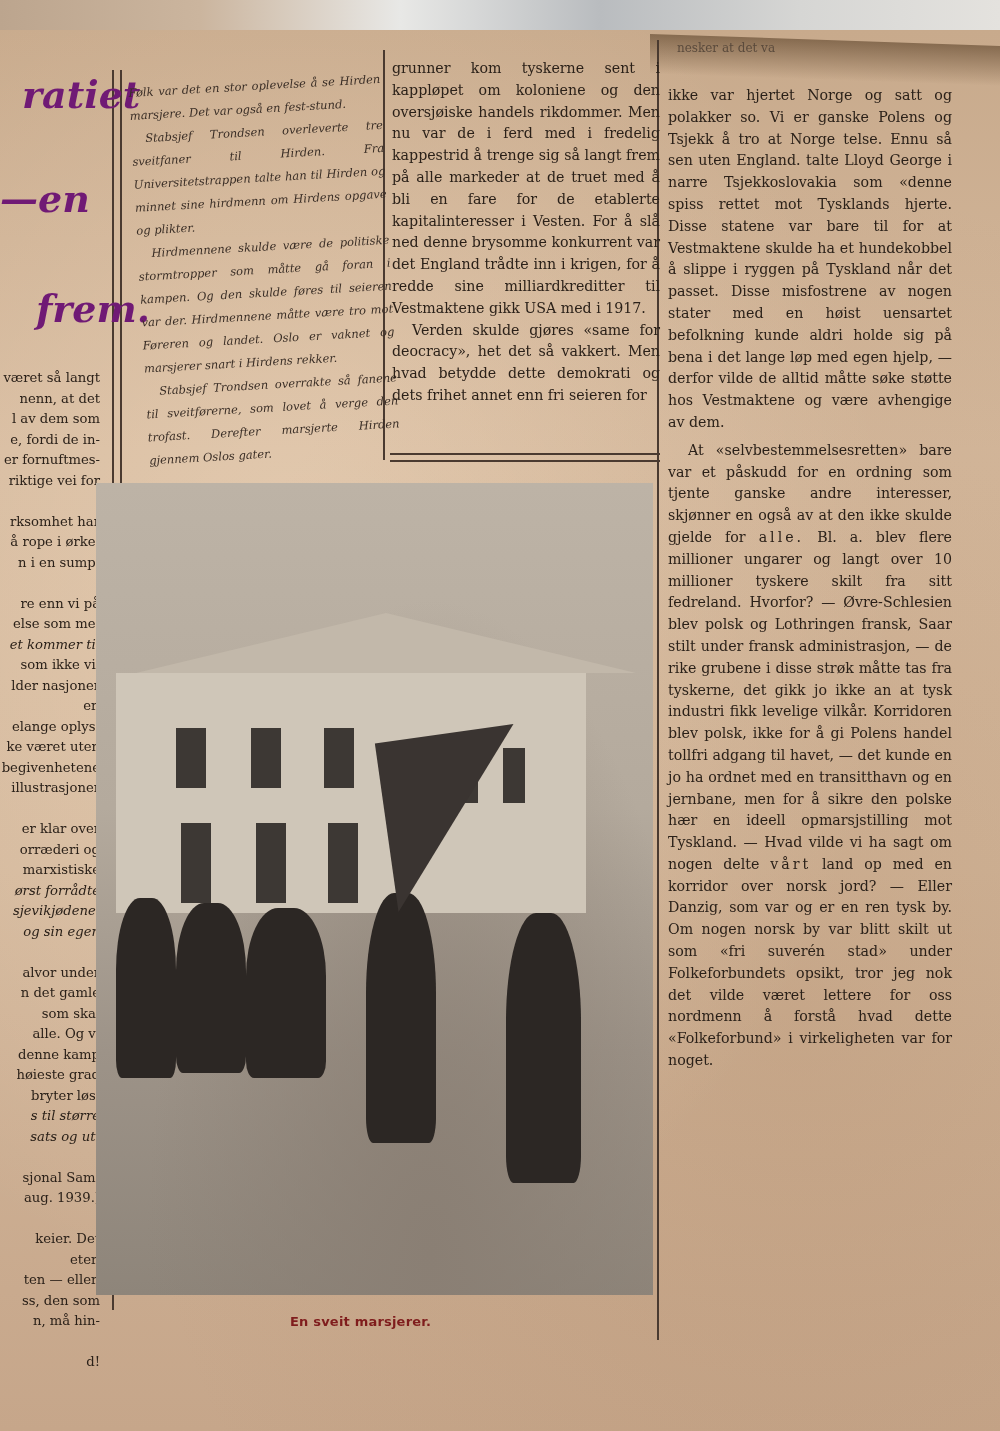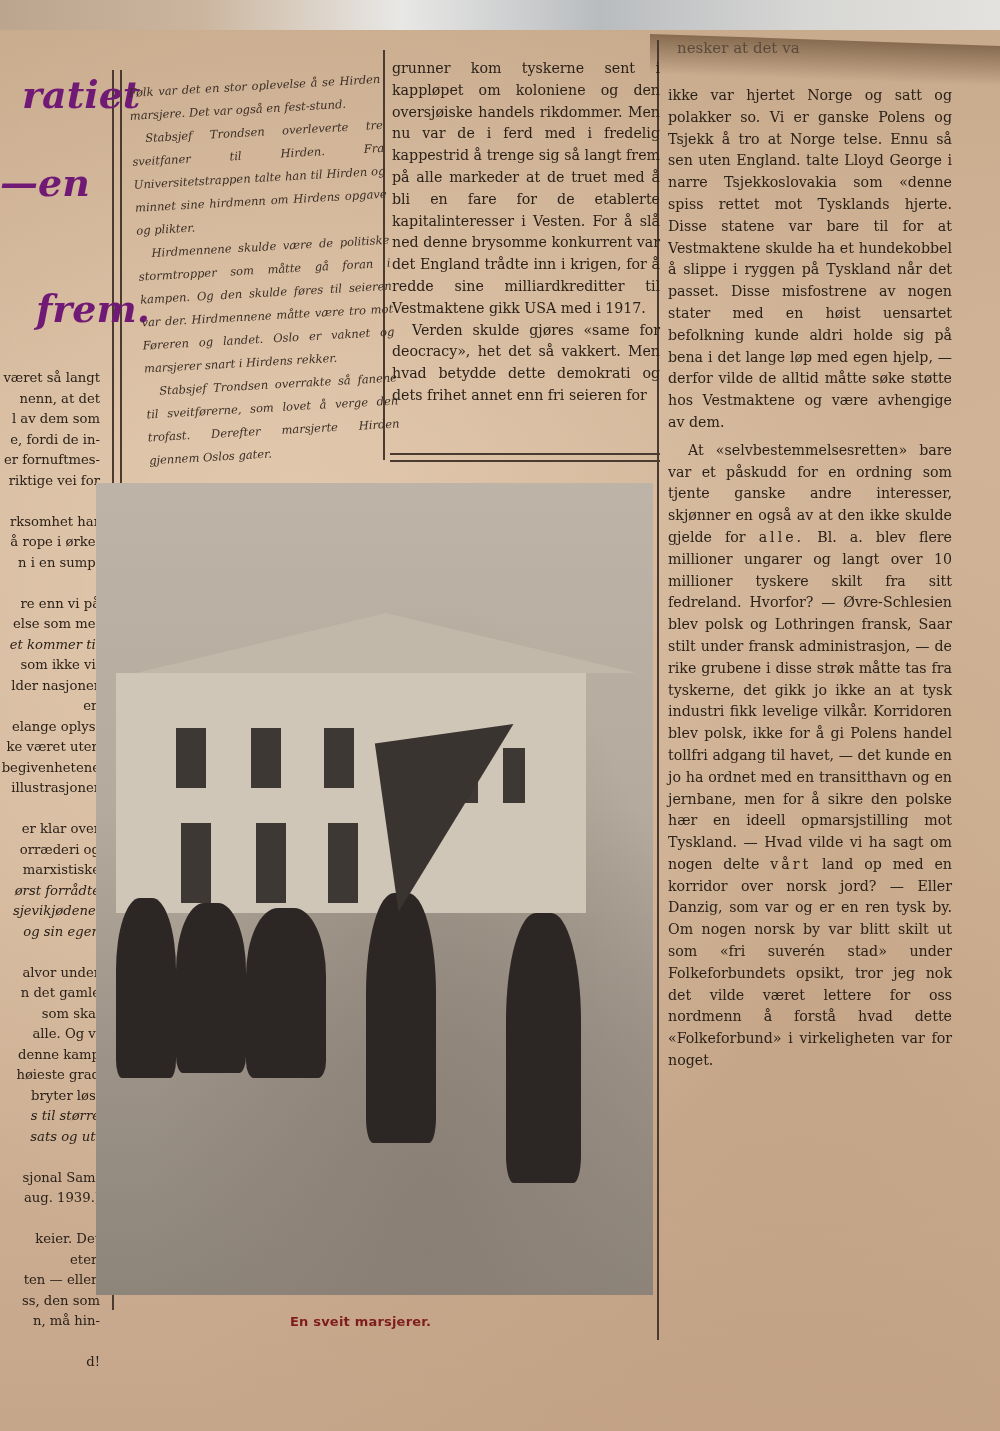--- a/index.html
+++ b/index.html
@@ -63,21 +63,21 @@
 <div class="backdrop-top"></div>
 <div class="paper"></div>
 <div class="fold-shadow"></div>
 
 <div class="vrule" style="left:112px; top:70px; height:1240px;"></div>
 <div class="vrule" style="left:120px; top:70px; height:420px;"></div>
 <div class="vrule" style="left:383px; top:50px; height:410px;"></div>
 <div class="vrule" style="left:657px; top:40px; height:1300px;"></div>
 
 <div class="headline" style="left:22px; top:72px; font-size:38px;">ratiet</div>
-<div class="headline" style="left:0px; top:160px; font-size:38px;">—en</div>
+<div class="headline" style="left:0px; top:176px; font-size:38px;">—en</div>
 <div class="headline" style="left:0px; top:286px; font-size:38px;padding-left:36px;">frem.</div>
 
 <div class="col left-col" style="top:368px;" id="leftcol">
     <span class="line">været så langt</span>
     <span class="line">nenn, at det</span>
     <span class="line">l av dem som</span>
     <span class="line">e, fordi de in-</span>
     <span class="line">er fornuftmes-</span>
     <span class="line">riktige vei for</span>
     <span class="line">&nbsp;</span>
@@ -131,21 +131,21 @@
   <p class="indent">Hirdmennene skulde være de politiske stormtropper som måtte gå foran i kampen. Og den skulde føres til seieren var der. Hirdmennene måtte være tro mot Føreren og landet. Oslo er vaknet og marsjerer snart i Hirdens rekker.</p>
   <p class="indent">Stabsjef Trondsen overrakte så fanene til sveitførerne, som lovet å verge den trofast. Derefter marsjerte Hirden gjennem Oslos gater.</p>
 </div>
 
 <div class="col" style="left:392px; top:58px; width:268px;">
   <p>grunner kom tyskerne sent i kappløpet om koloniene og den oversjøiske handels rikdommer. Men nu var de i ferd med i fredelig kappestrid å trenge sig så langt frem på alle markeder at de truet med å bli en fare for de etablerte kapitalinteresser i Vesten. For å slå ned denne brysomme konkurrent var det England trådte inn i krigen, for å redde sine milliardkreditter til Vestmaktene gikk USA med i 1917.</p>
   <p class="indent">Verden skulde gjøres «same for deocracy», het det så vakkert. Men hvad betydde dette demokrati og dets frihet annet enn fri seieren for</p>
 </div>
 <div class="dbl-rule"></div>
 
-<div class="col" style="left:677px; top:38px; font-size:15px; color:#5a4a3c;">nesker at det va</div>
+<div class="col" style="left:677px; top:38px; font-size:12px; color:#5a4a3c;">nesker at det va</div>
 <div class="col" style="left:668px; top:85px; width:284px;">
   <p>ikke var hjertet Norge og satt og polakker so. Vi er ganske Polens og Tsjekk å tro at Norge telse. Ennu så sen uten England. talte Lloyd George i narre Tsjekkoslovakia som «denne spiss rettet mot Tysklands hjerte. Disse statene var bare til for at Vestmaktene skulde ha et hundekobbel å slippe i ryggen på Tyskland når det passet. Disse misfostrene av nogen stater med en høist uensartet befolkning kunde aldri holde sig på bena i det lange løp med egen hjelp, — derfor vilde de alltid måtte søke støtte hos Vestmaktene og være avhengige av dem.</p>
   <p class="indent" style="margin-top:6px;"><span>At «selvbestemmelsesretten» bare var et påskudd for en ordning som tjente ganske andre interesser, skjønner en også av at den ikke skulde gjelde for</span> <span class="spaced">alle.</span> <span>Bl. a. blev flere millioner ungarer og langt over 10 millioner tyskere skilt fra sitt fedreland. Hvorfor? — Øvre-Schlesien blev polsk og Lothringen fransk, Saar stilt under fransk administrasjon, — de rike grubene i disse strøk måtte tas fra tyskerne, det gikk jo ikke an at tysk industri fikk levelige vilkår. Korridoren blev polsk, ikke for å gi Polens handel tollfri adgang til havet, — det kunde en jo ha ordnet med en transitthavn og en jernbane, men for å sikre den polske hær en ideell opmarsjstilling mot Tyskland. — Hvad vilde vi ha sagt om nogen delte</span> <span class="spaced">vårt</span> <span>land op med en korridor over norsk jord? — Eller Danzig, som var og er en ren tysk by. Om nogen norsk by var blitt skilt ut som «fri suverén stad» under Folkeforbundets opsikt, tror jeg nok det vilde været lettere for oss nordmenn å forstå hvad dette «Folkeforbund» i virkeligheten var for noget.</span></p>
 </div>
 
 <div class="photo">
   <div class="bldg" style="left:20px; top:190px; width:470px; height:240px;"></div>
   <div class="bldg" style="left:40px; top:130px; width:0; height:0; background:none; border-left:250px solid transparent; border-right:250px solid transparent; border-bottom:60px solid #c2b8aa;"></div>
   <div class="win" style="left:80px; top:245px; width:30px; height:60px;"></div>
   <div class="win" style="left:155px; top:245px; width:30px; height:60px;"></div>

